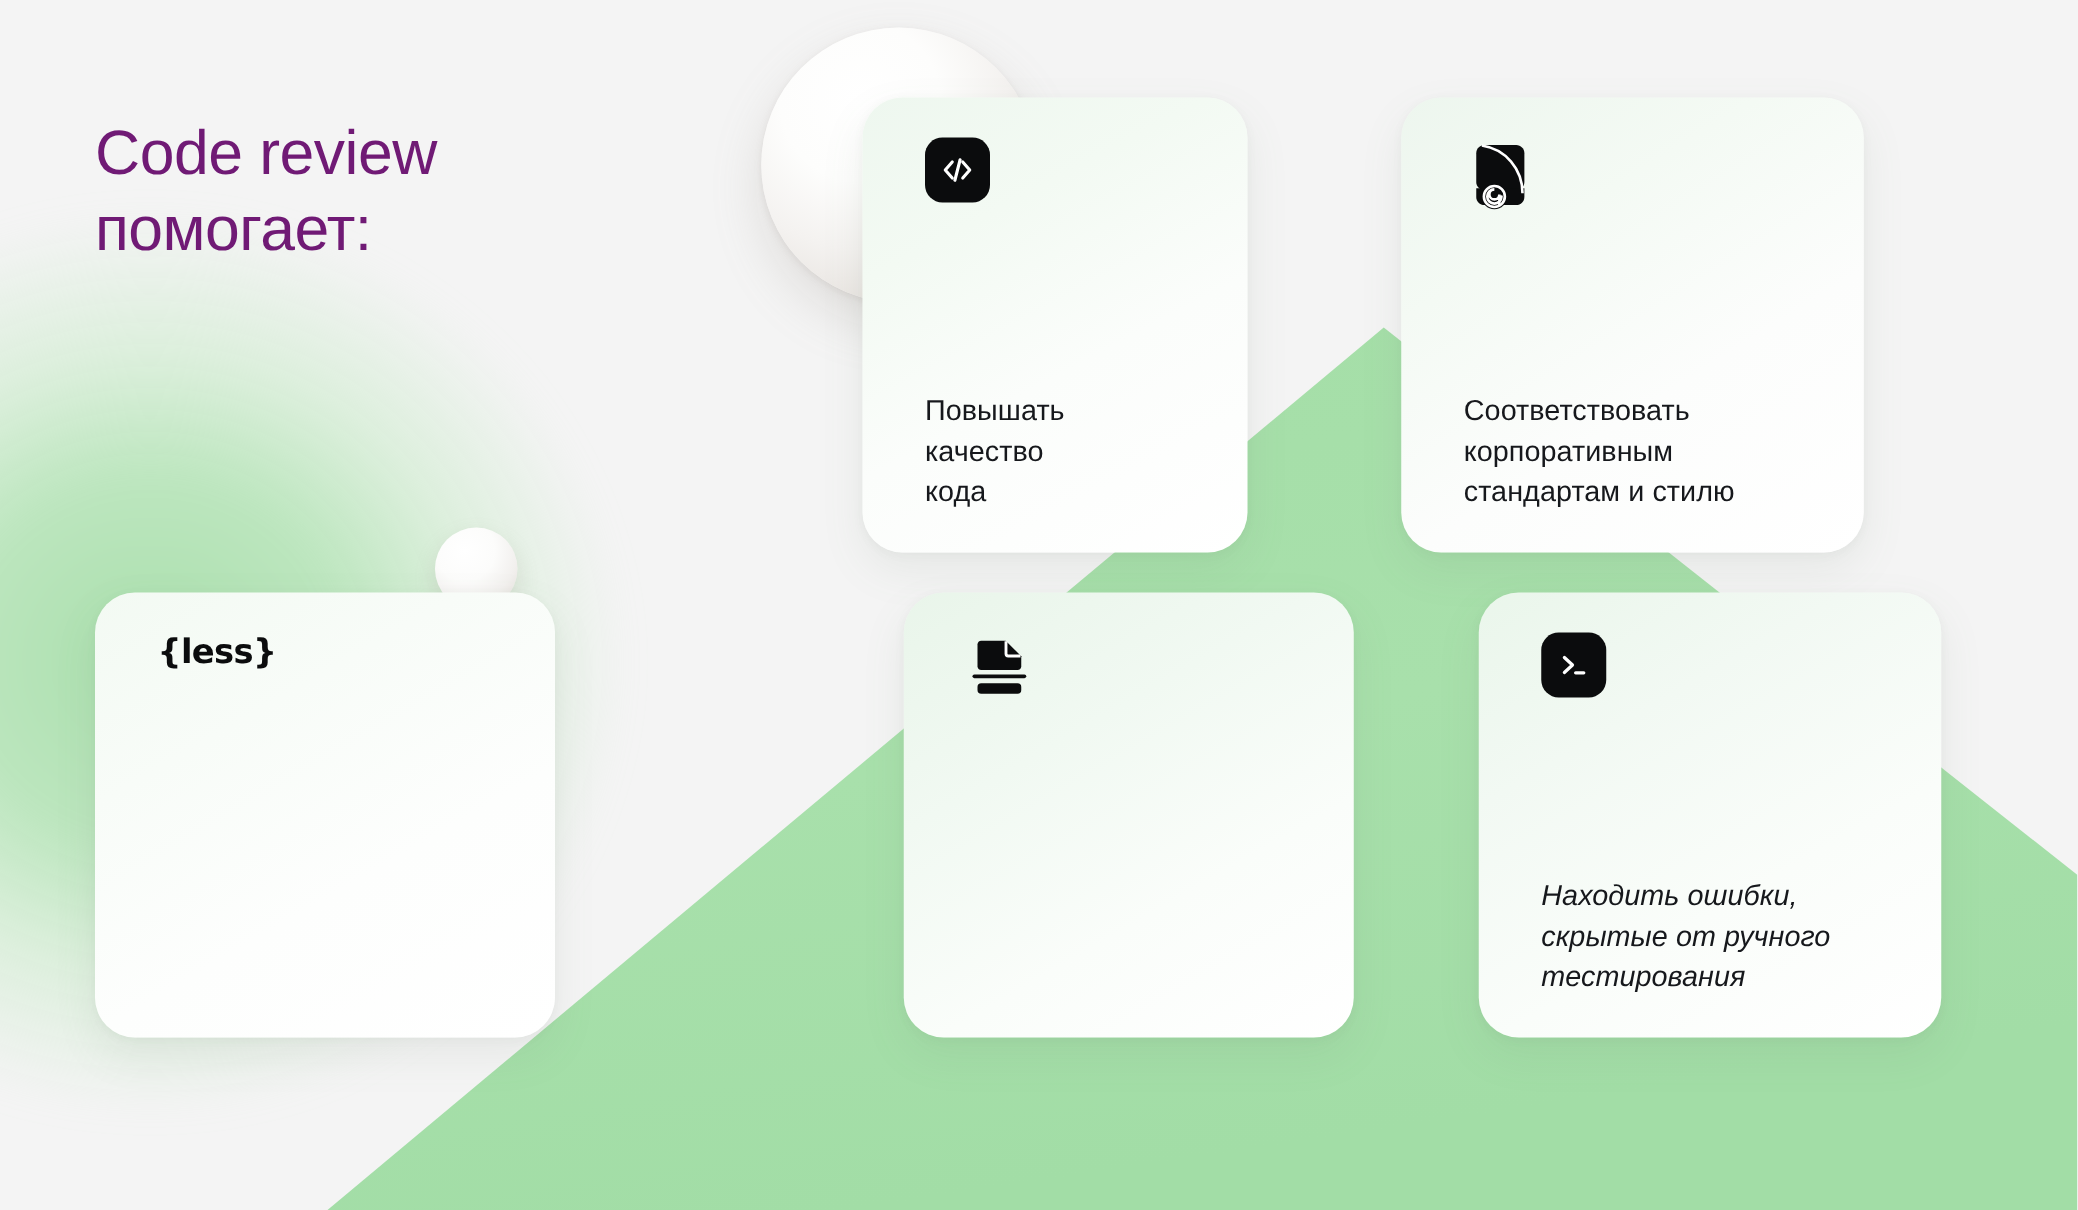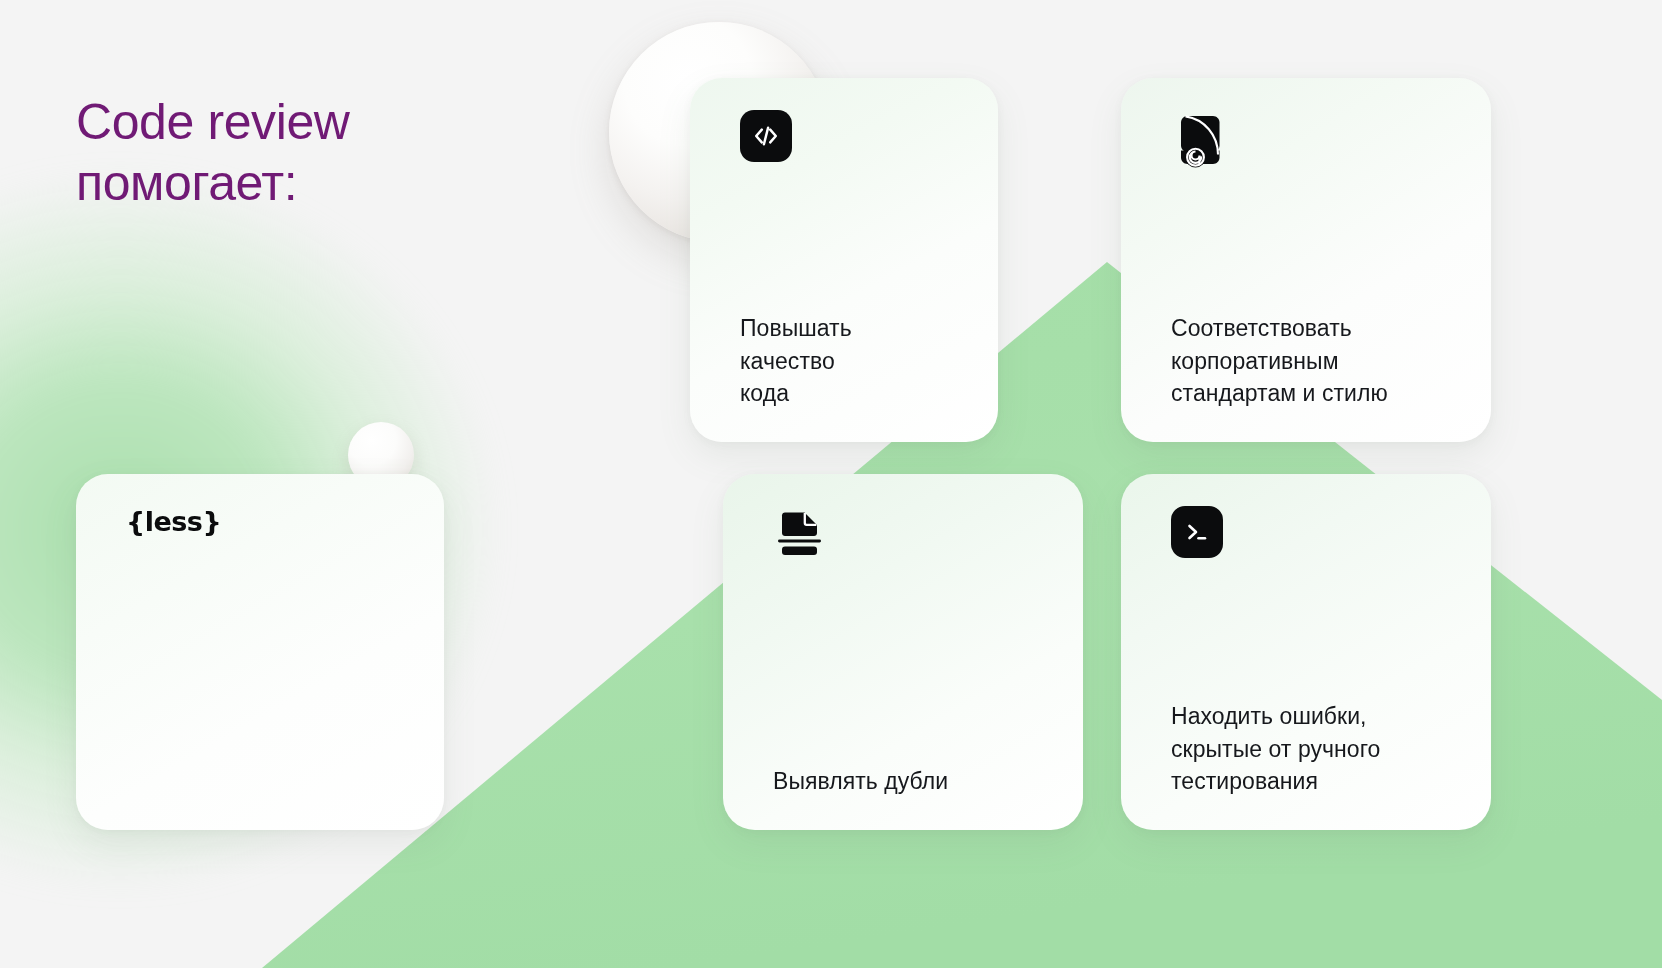--- a/index.html
+++ b/index.html
@@ -65,22 +65,22 @@
     justify-content:space-between;
     background:linear-gradient(152deg,#eef7ef 0%,#f3faf3 28%,#fbfdfb 58%,#ffffff 100%);
     box-shadow:0 14px 34px rgba(110,125,110,0.10), 0 2px 8px rgba(110,125,110,0.06);
     overflow:hidden;
   }
   .card.c1 { left:690px;  top:78px;  width:308px; height:364px; }
   .card.c2 { left:1121px; top:78px;  width:370px; height:364px;
              background:linear-gradient(148deg,#edf6ee 0%,#f4faf4 30%,#fcfdfc 62%,#ffffff 100%); }
   .card.c3 { left:723px;  top:474px; width:360px; height:356px;
              background:linear-gradient(150deg,#e9f5ea 0%,#f1f9f2 34%,#fafdfa 66%,#ffffff 100%); }
-  .card.c4 { left:1121px; top:474px; width:370px; height:356px;
-             background:linear-gradient(150deg,#eaf6eb 0%,#f2f9f3 30%,#fafdfa 64%,#ffffff 100%); }
+  .card.c4 { left:1183px; top:474px; width:370px; height:356px;
+             background:linear-gradient(150deg,#eaf6eb 0%,#f2f9f3 30%,#fafdfa 64%,#ffffff 100%);font-style:italic; }
   .card.c5 { left:76px;   top:474px; width:368px; height:356px;
              background:linear-gradient(150deg,#f3faf3 0%,#f8fcf8 30%,#fdfefd 62%,#ffffff 100%);gap:11px; }
 
   .card-icon { flex:0 0 auto; }
   .card-label {
     font-size:23px;
     font-weight:400;
     line-height:1.42;
     color:#16181c;
     letter-spacing:0.05px;
@@ -166,21 +166,20 @@
 <div class="card c3">
   <div class="card-icon">
     <svg width="54" height="54" viewBox="0 0 54 54" fill="none">
       <path d="M9 9.5 C9 7.8 10.3 6.5 12 6.5 H31.5 L44 19 V27 C44 28.7 42.7 30 41 30 H12 C10.3 30 9 28.7 9 27 Z" fill="#0b0c0d"></path>
       <path d="M31.8 7 V17 C31.8 18 32.6 18.8 33.6 18.8 H43.4" fill="none" stroke="#ffffff" stroke-width="2.3" stroke-linejoin="round"></path>
       <rect x="5" y="33.6" width="43" height="2.9" rx="1.45" fill="#0b0c0d"></rect>
       <rect x="9" y="40.5" width="35" height="8.5" rx="3" fill="#0b0c0d"></rect>
     </svg>
   </div>
   <div class="spacer-mid"></div>
-  <div class="card-label">Выявлять дубли</div>
 </div>
 
 <div class="card c4">
   <div class="card-icon">
     <div class="tile">
       <svg width="32" height="32" viewBox="0 0 32 32" fill="none">
         <path d="M8.5 10 L15 16 L8.5 22" stroke="#ffffff" stroke-width="2.6" stroke-linecap="round" stroke-linejoin="round"></path>
         <path d="M17.5 22.2 H24" stroke="#ffffff" stroke-width="2.6" stroke-linecap="round"></path>
       </svg>
     </div>

